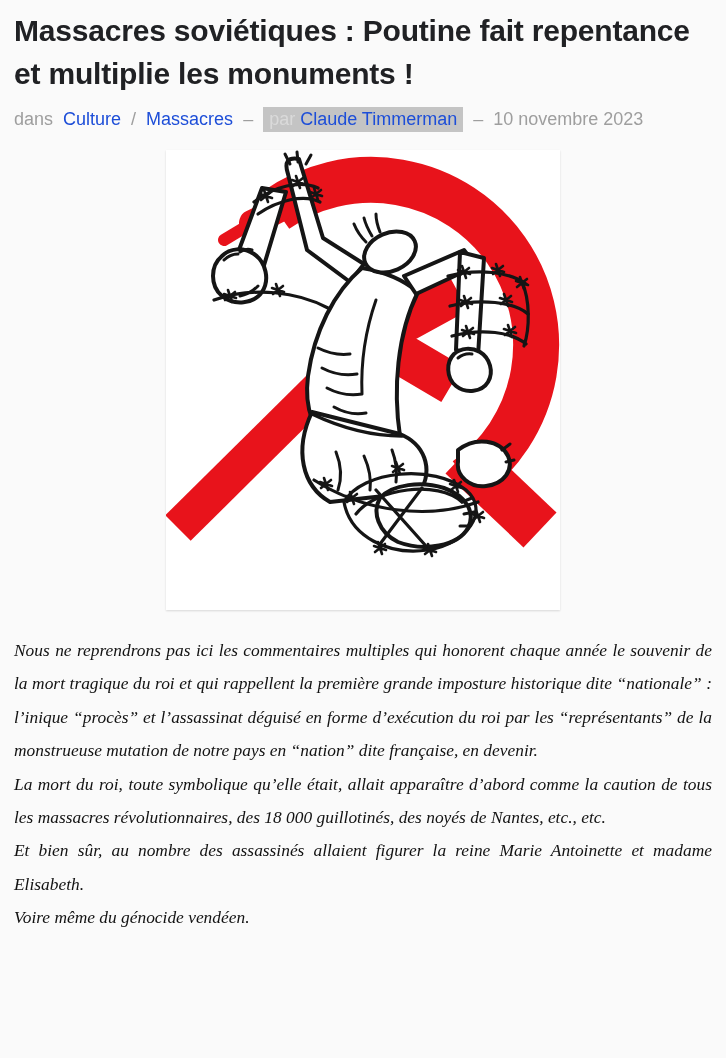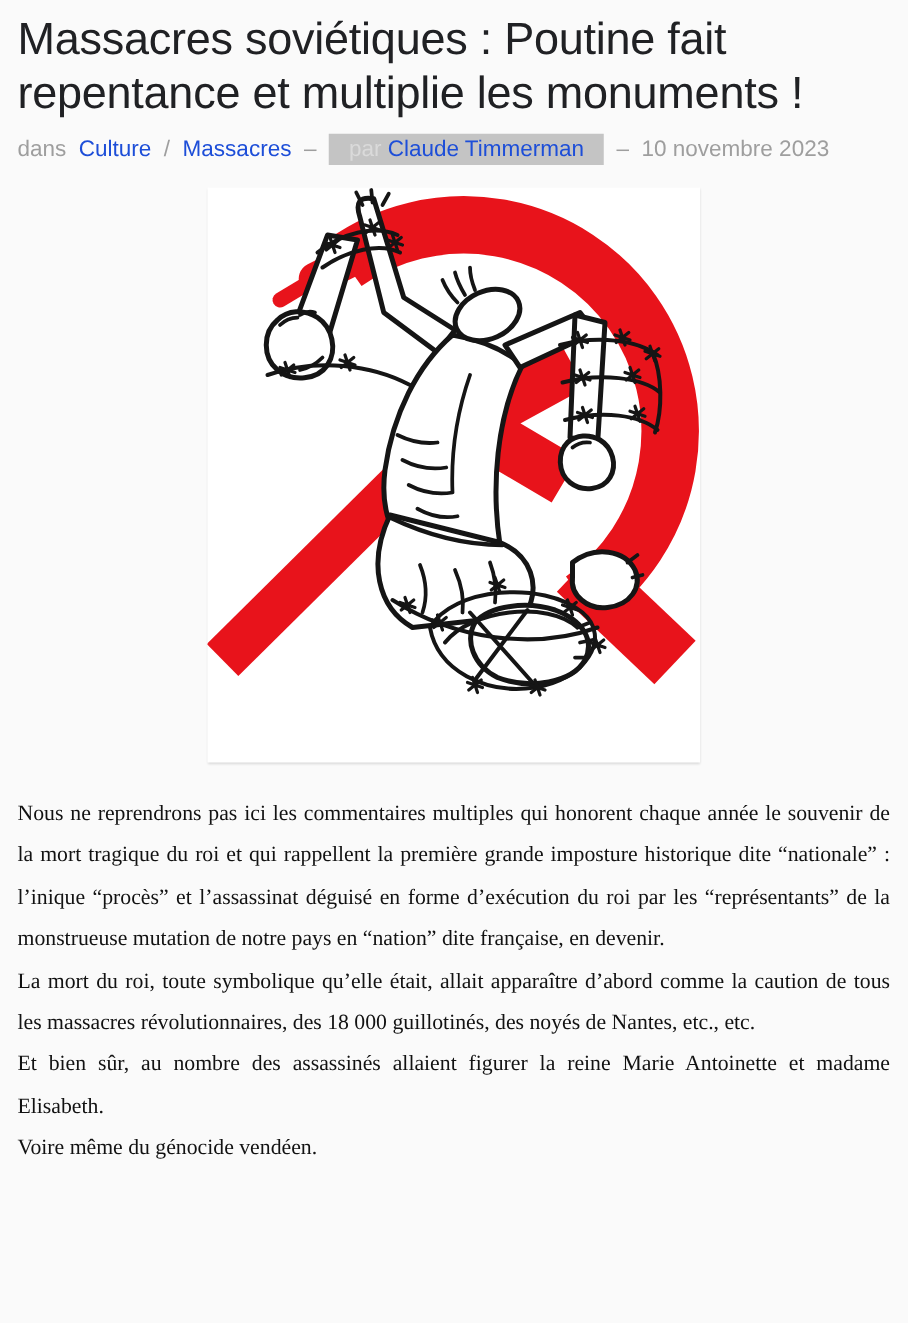--- a/index.html
+++ b/index.html
@@ -8,41 +8,41 @@
     width: 726px;
     min-height: 1058px;
     background: #fafafa;
     font-family: "Liberation Sans", sans-serif;
     color: #202124;
   }
   .page { width: 726px; min-height: 1058px; background: #fafafa; overflow: hidden; }
 
   h1.article-title {
     margin: 9px 20px 0 14px;
-    font-size: 36px;
+    font-size: 30px;
     line-height: 43px;
-    font-weight: 400;
+    font-weight: 700;
     letter-spacing: -0.2px;
     color: #202124;
   }
 
   .meta {
     margin: 12px 14px 0 14px;
     font-size: 18px;
     color: #9e9e9e;
     display: flex;
     align-items: center;
     gap: 10px;
     white-space: nowrap;
   }
   .meta a { color: #1d4ed8; text-decoration: none; cursor: pointer; }
   .meta .sep { color: #9e9e9e; }
   .meta .byline-highlight {
     background: #c4c4c4;
-    padding: 2px 16px;
+    padding: 2px 6px;
     display: inline-flex;
     gap: 5px;
     align-items: center;
     justify-content: space-between;
   }
   .meta .byline-prefix { color: #dadada; }
 
   .figure-wrap {
     width: 394px;
     height: 460px;
@@ -52,20 +52,21 @@
   }
   .figure-wrap svg { display: block; }
 
   .article-body {
     margin: 24px 14px 0 14px;
     font-family: "Liberation Serif", serif;
     font-size: 17.4px;
     line-height: 33.4px;
     text-align: justify;
     color: #121212;
+    font-style: italic;
   }
   .article-body p { margin: 0; }
   .article-body p.para-gap { margin-top: 6px; }
 </style>
 </head>
 <body>
 
 <div class="page">
 
   <h1 class="article-title">Massacres soviétiques : Poutine fait repentance et multiplie les monuments !</h1>

